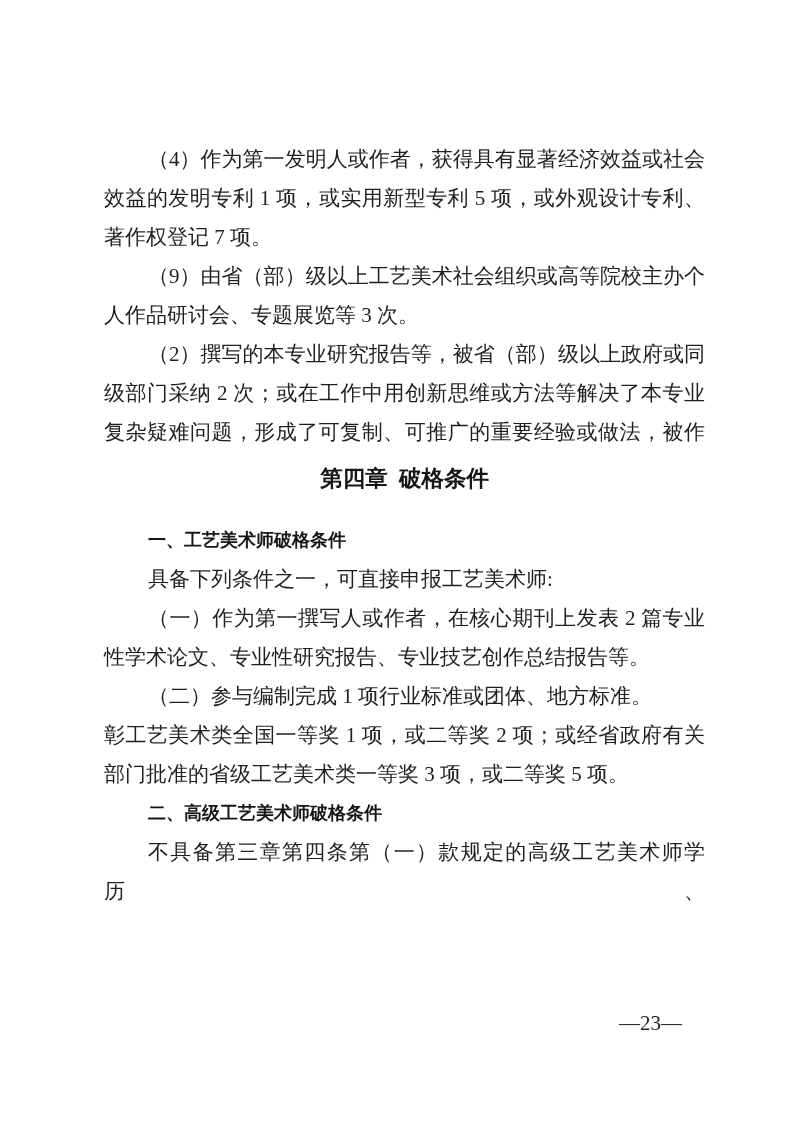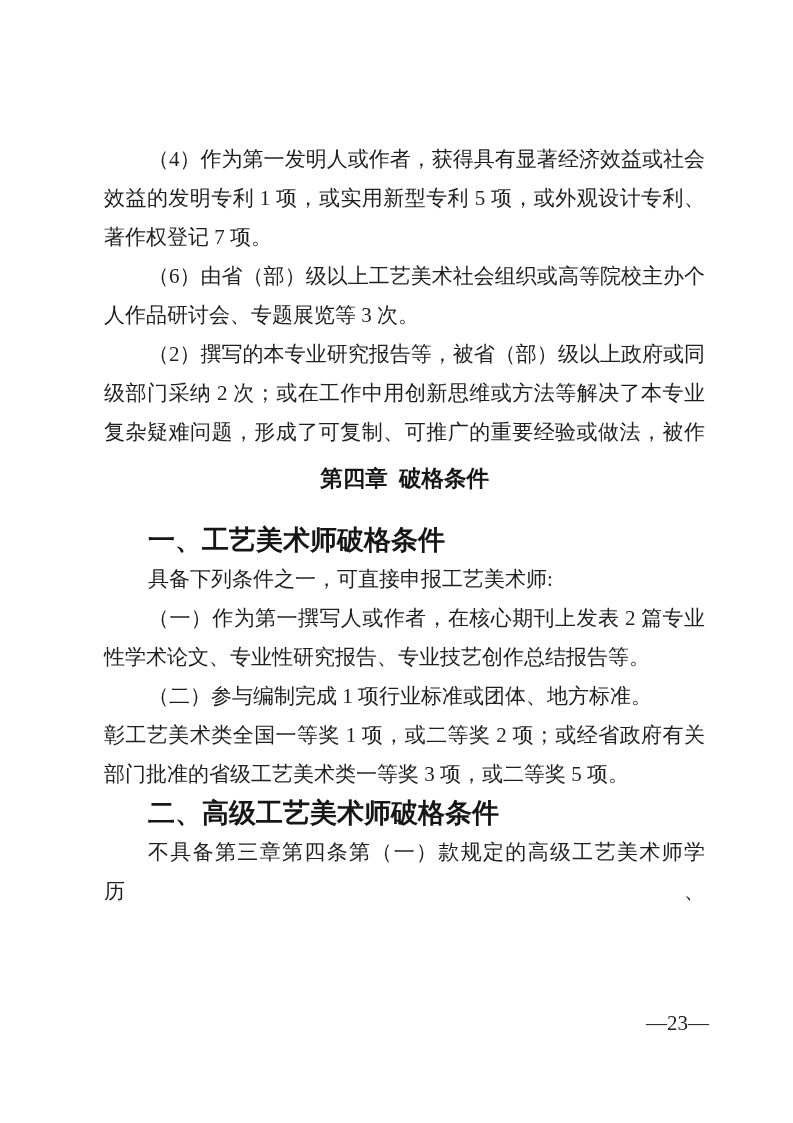--- a/index.html
+++ b/index.html
@@ -31,45 +31,45 @@
     font-size: 22.5px;
     line-height: 39px;
     margin: 7px 0 23px 0;
     text-align: center;
     white-space: pre;
     color: #161616;
   }
   .subhead {
     font-family: "Liberation Sans", "DejaVu Sans", sans-serif;
     font-weight: 700;
-    font-size: 27px;
+    font-size: 18px;
     line-height: 39px;
     text-indent: 44px;
     color: #161616;
   }
   .pageno {
     position: absolute;
     top: 1010px;
-    right: 84px;
+    right: 111px;
     font-size: 21px;
     line-height: 26px;
     color: #1f1f1f;
   }
 </style>
 </head>
 <body>
 
 <div class="page">
   <div class="content">
 
     <div class="ln indent fill">（4）作为第一发明人或作者，获得具有显著经济效益或社会</div>
     <div class="ln fill">效益的发明专利 1 项，或实用新型专利 5 项，或外观设计专利、</div>
     <div class="ln">著作权登记 7 项。</div>
 
-    <div class="ln indent fill">（6）由省（部）级以上工艺美术社会组织或高等院校主办个</div>
+    <div class="ln indent fill">（9）由省（部）级以上工艺美术社会组织或高等院校主办个</div>
     <div class="ln">人作品研讨会、专题展览等 3 次。</div>
 
     <div class="ln indent fill">（2）撰写的本专业研究报告等，被省（部）级以上政府或同</div>
     <div class="ln fill">级部门采纳 2 次；或在工作中用创新思维或方法等解决了本专业</div>
     <div class="ln fill">复杂疑难问题，形成了可复制、可推广的重要经验或做法，被作</div>
 
     <div class="chapter">第四章  破格条件</div>
 
     <div class="subhead">一、工艺美术师破格条件</div>
 

